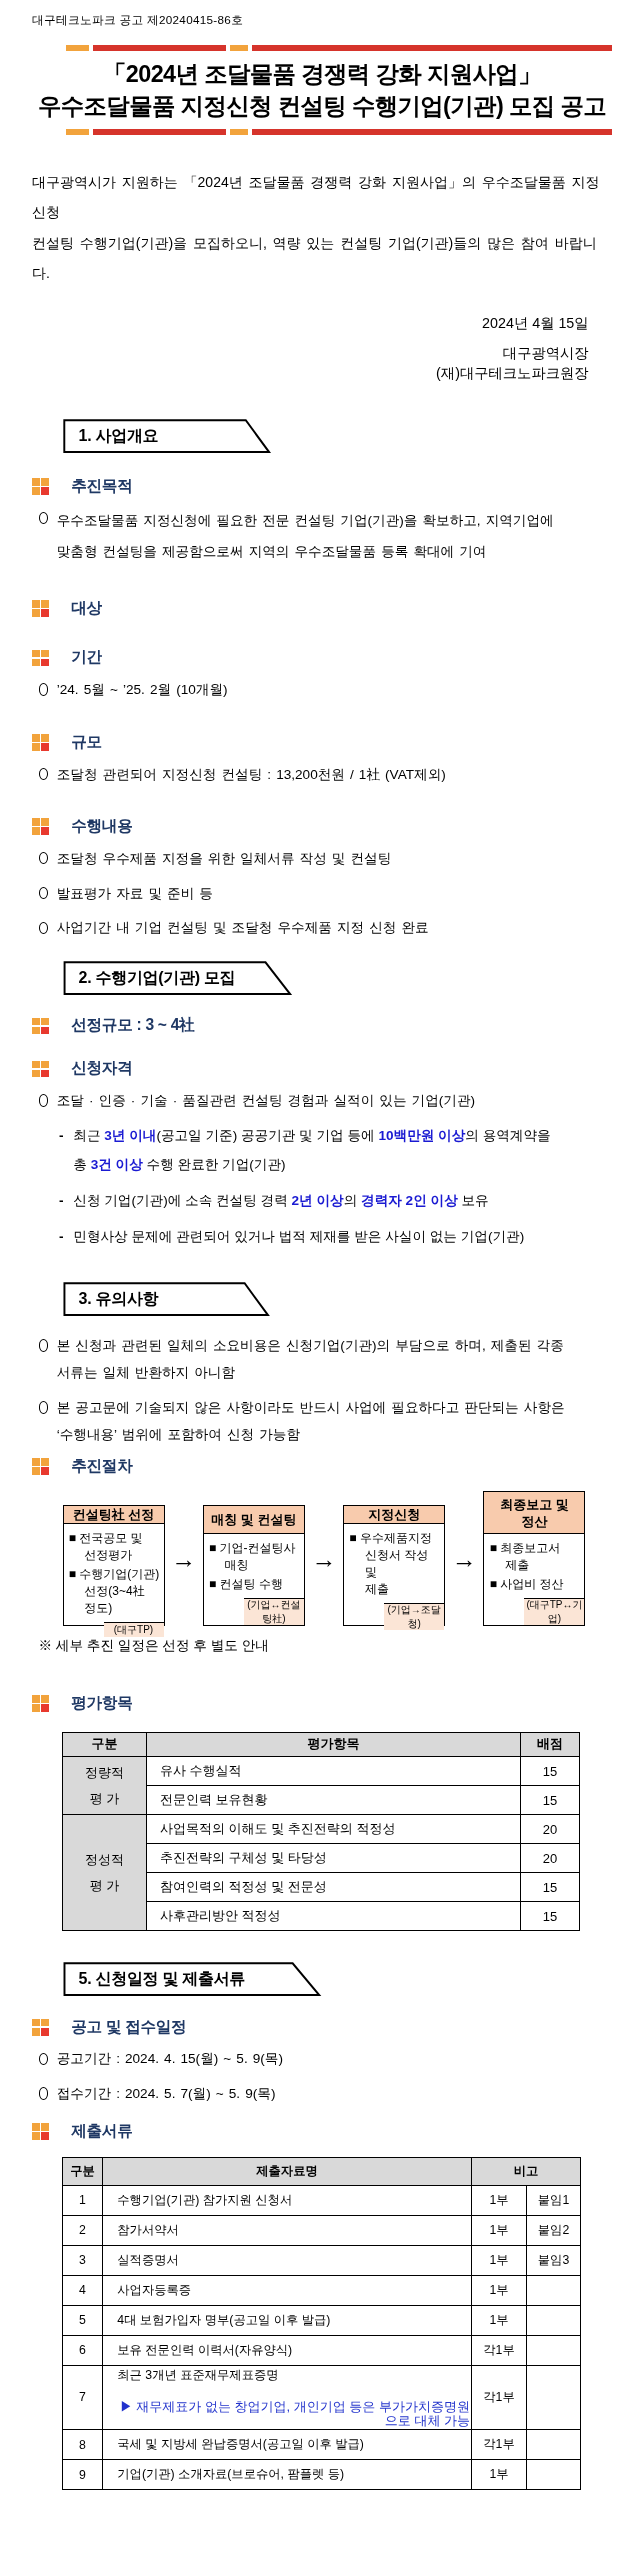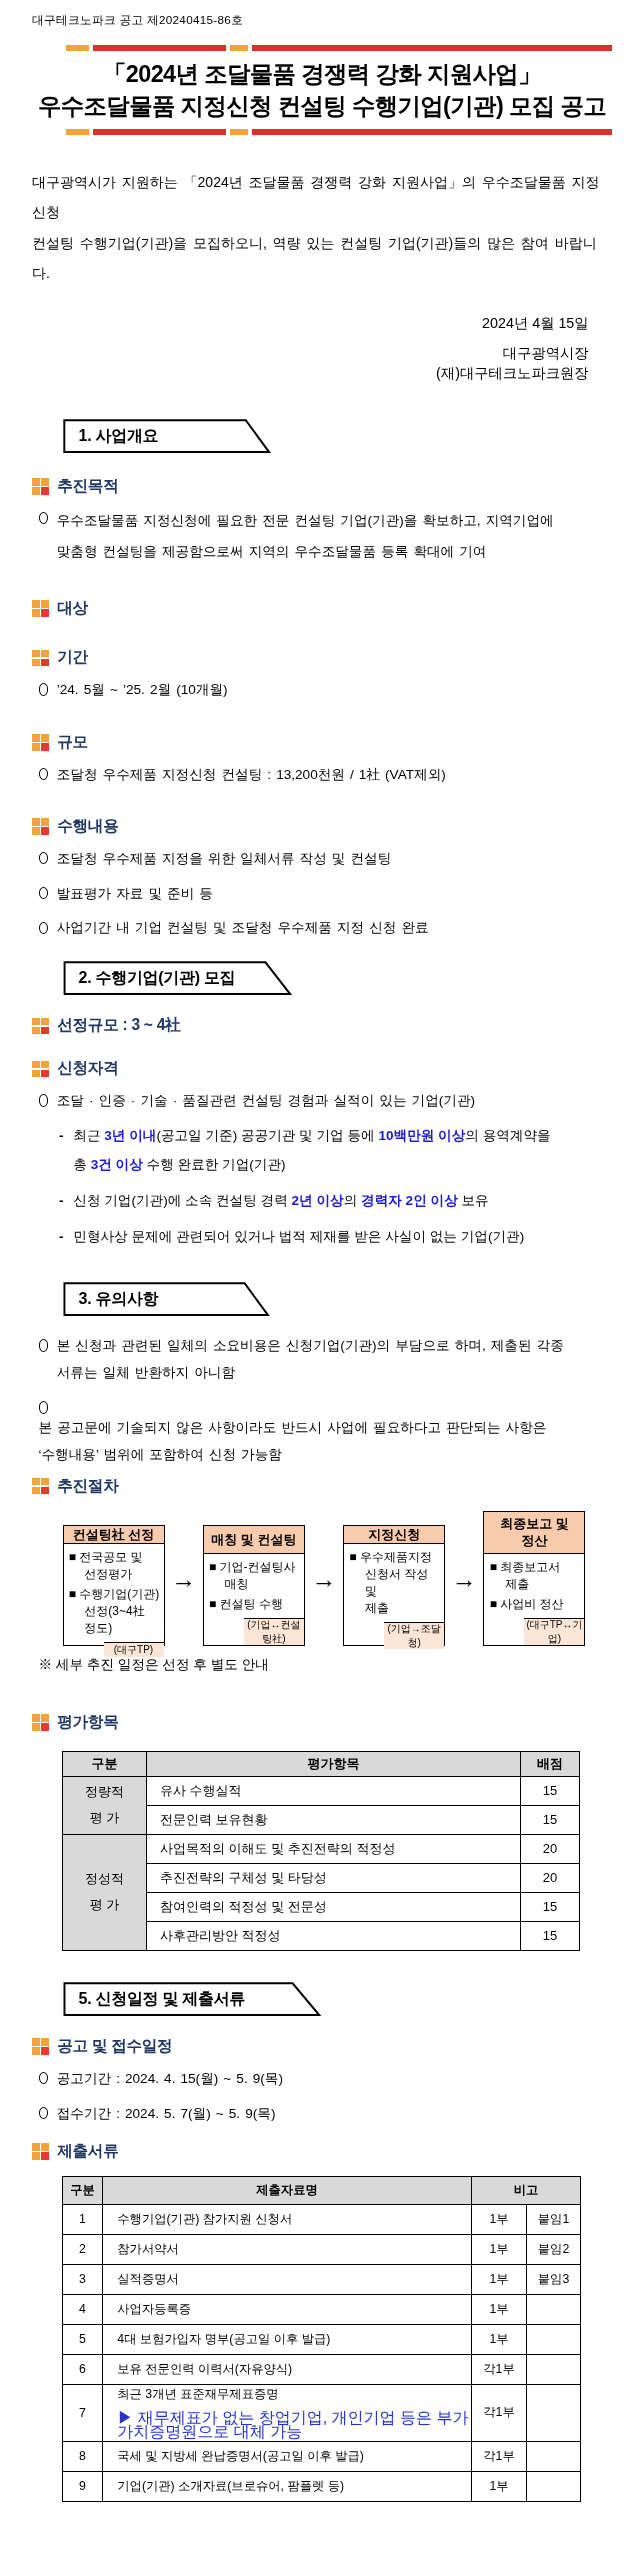--- a/index.html
+++ b/index.html
@@ -25,21 +25,21 @@
 
   :root{--red:#D6342B;--orange:#F2A33C;--navy:#1F3864;--blue:#1A1AD2;--noteblue:#17179C;
         --peach:#F8CBAD;--peachlight:#FBE5D6;--gray:#D9D9D9;--iconred:#E8392E;}
 
   
   .secbox{position:relative;margin-left:31px;margin-top:32px;height:35px;}
   .secbox svg{position:absolute;left:0;top:0;}
   .secbox-label{position:absolute;left:15.6px;top:0;line-height:34px;font-size:16px;font-weight:bold;letter-spacing:-0.3px;}
 
   
-  .h2{display:flex;align-items:center;margin-top:22px;}
+  .h2{display:flex;align-items:center;margin-top:22px;gap:14px;}
   .sq-icon{display:inline-grid;grid-template-columns:7.8px 7.8px;grid-template-rows:7.8px 7.8px;gap:1.3px;margin-right:8.4px;}
   .sq-icon i{display:block;}
   .sq-icon .o{background:var(--orange);}
   .sq-icon .r{background:var(--iconred);}
   .h2-label{font-size:15.6px;font-weight:bold;color:var(--navy);letter-spacing:-0.3px;}
 
   
   .li{display:flex;align-items:flex-start;margin-top:7.8px;padding-left:6.5px;font-size:13.6px;line-height:27px;}
   .oc{flex:0 0 auto;width:7.8px;height:10.4px;border:1.6px solid #000;border-radius:50%;margin:7.1px 8.4px 0 0;}
   .li-body{word-spacing:1.3px;}
@@ -73,21 +73,21 @@
   .scell{text-align:center;}
   .t-eval{border:1.3px solid #000;}
 
   .t-docs{width:518px;margin-top:14.3px;border:1.3px solid #000;}
   .t-docs th,.t-docs td{border:1px solid #000;}
   .t-docs th{background:var(--gray);font-size:12.3px;font-weight:bold;height:25px;border-bottom:1.9px double #000;}
   .t-docs td{font-size:12.3px;height:27px;}
   .ncell{text-align:center;}
   .dcell{padding-left:14.3px;}
   .ccell,.bcell{text-align:center;margin-top:11px;}
-  .doc-sub{font-size:16px;color:#2233CC;margin-top:8px;line-height:14.3px;}
+  .doc-sub{font-size:13px;color:#2233CC;margin-top:16px;line-height:14.3px;text-align:right;}
   .row-tall td{height:51px;}
 </style>
 </head>
 <body>
 
 <div class="page">
 <div class="content">
 
   <div class="doc-number">대구테크노파크 공고 제20240415-86호</div>
 
@@ -171,21 +171,21 @@
     <span class="sq-icon">
           <i class="o"></i>
           <i class="o"></i>
           <i class="o"></i>
           <i class="r"></i>
         </span>
     <span class="h2-label">규모</span>
   </div>
   <div class="li">
     <span class="oc"></span>
-    <div class="li-body">조달청 우수제품 지정신청 컨설팅 : 13,200천원 / 1社 (VAT제외)</div>
+    <div class="li-body">조달청 관련되어 지정신청 컨설팅 : 13,200천원 / 1社 (VAT제외)</div>
   </div>
 
   <div class="h2" style="margin-top:28.5px;">
     <span class="sq-icon">
           <i class="o"></i>
           <i class="o"></i>
           <i class="o"></i>
           <i class="r"></i>
         </span>
     <span class="h2-label">수행내용</span>
@@ -256,21 +256,21 @@
     <span class="secbox-label">3. 유의사항</span>
   </div>
 
   <div class="li" style="margin-top:15.6px;line-height:27px;">
     <span class="oc"></span>
     <div class="li-body">
       <div>본 신청과 관련된 일체의 소요비용은 신청기업(기관)의 부담으로 하며, 제출된 각종</div>
       <div>서류는 일체 반환하지 아니함</div>
     </div>
   </div>
-  <div class="li" style="line-height:27px;flex-direction:column;">
+  <div class="li" style="line-height:27px;">
     <span class="oc"></span>
     <div class="li-body">
       <div>본 공고문에 기술되지 않은 사항이라도 반드시 사업에 필요하다고 판단되는 사항은</div>
       <div>‘수행내용’ 범위에 포함하여 신청 가능함</div>
     </div>
   </div>
 
 
   <div class="h2" style="margin-top:8px;">
     <span class="sq-icon">

